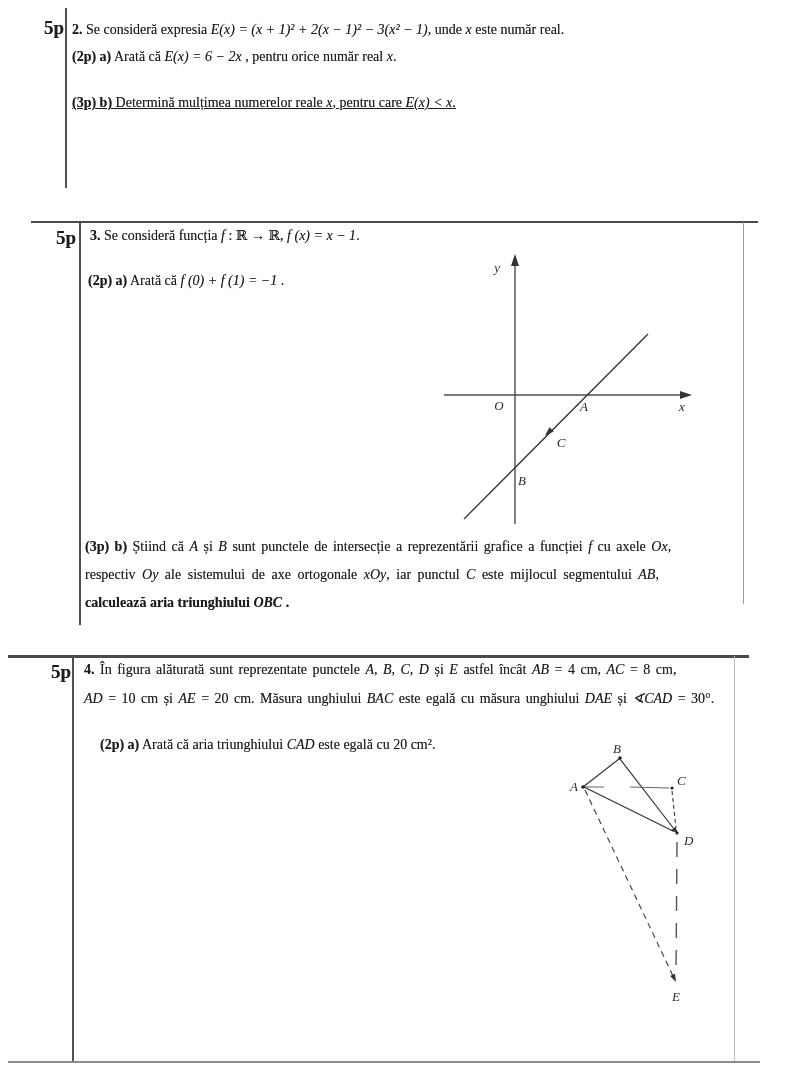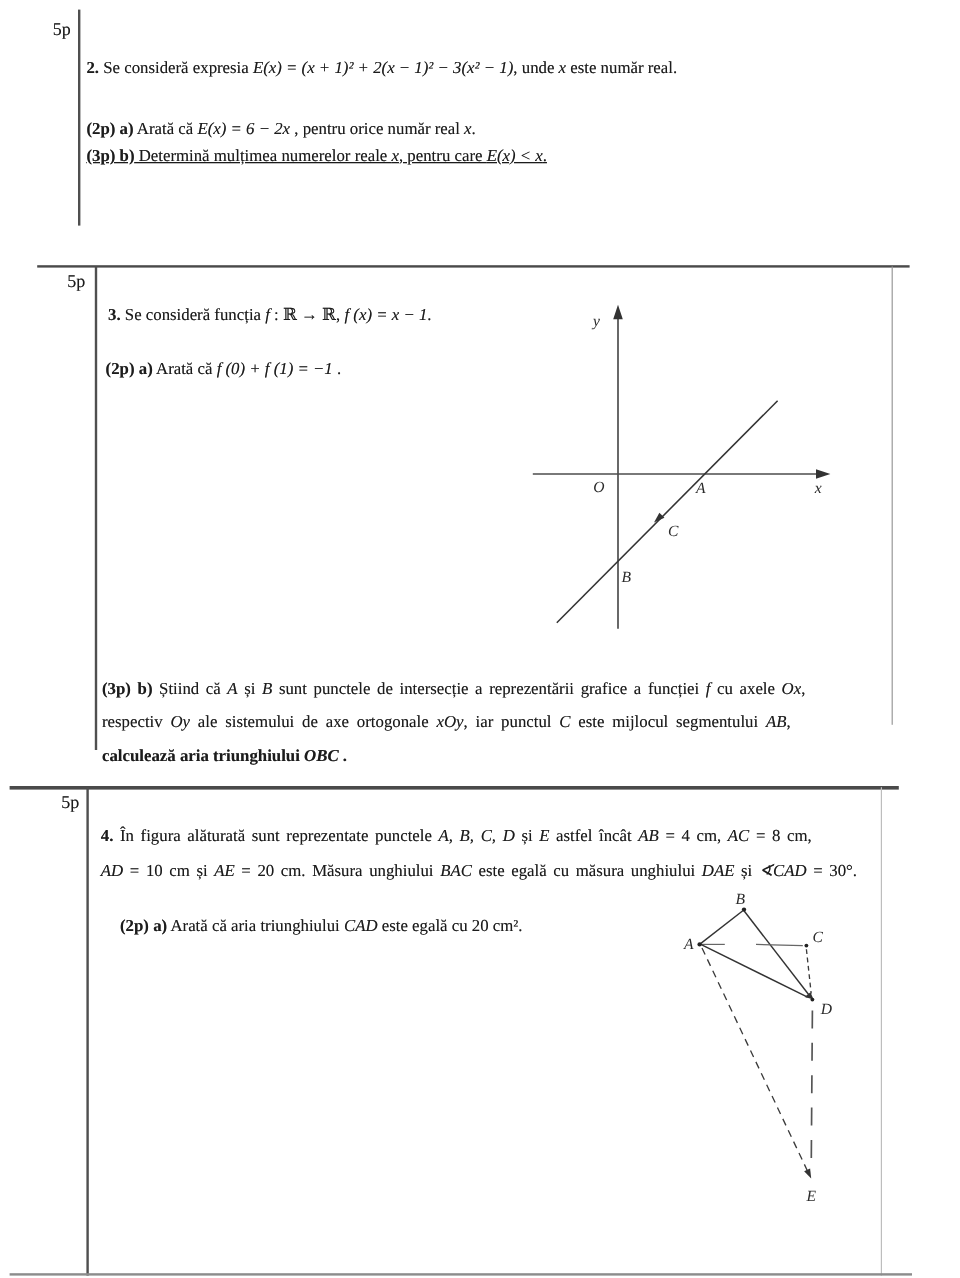--- a/index.html
+++ b/index.html
@@ -7,26 +7,25 @@
     position:relative;
     width:800px;height:1065px;
     overflow:hidden;
     font-family:"Liberation Serif","DejaVu Serif",serif;
     color:#1c1c1c;
   }
   .abs{position:absolute;}
   .txt{
     font-size:14px;line-height:18px;white-space:nowrap;
     text-shadow:0 0 .5px rgba(40,40,40,.55);
-    margin-top:28px;
   }
   .seg-b{font-weight:700;}
   .seg-i{font-style:italic;}
   .score{
-    font-size:15px;font-weight:400;
+    font-size:19px;font-weight:700;
     text-shadow:0 0 .5px rgba(40,40,40,.55);
   }
   .vrule{width:2px;background:#4f4f4f;}
   .vrule-light{width:1px;background:#9a9a9a;}
   .hrule{height:2px;background:#4a4a4a;}
   .hrule-thin{height:2px;background:#8c8c8c;}
   .ws2{word-spacing:2px;}
   .ws3{word-spacing:3px;font-family:Liberation Serif, serif;}
   svg{position:absolute;overflow:visible;}
   svg text{
@@ -43,21 +42,21 @@
   .fig-dash-l{stroke:#555;stroke-width:1.4;stroke-dasharray:15 12;fill:none;}
   .dot{fill:#222;stroke:none;}
 </style>
 </head>
 <body>
 
 <div class="abs score" style="left:44px;top:17px;">5p</div>
 <div class="abs vrule" style="left:65px;top:8px;height:180px;"></div>
 
 <div class="abs txt" style="left:72px;top:21px;"><span class="seg-b">2.</span><span class="seg-r"> Se consideră expresia </span><span class="seg-i">E(x) = (x + 1)² + 2(x − 1)² − 3(x² − 1)</span><span class="seg-r">, unde </span><span class="seg-i">x</span><span class="seg-r"> este număr real.</span></div>
-<div class="abs txt" style="left:72px;top:72px;"><span class="seg-b">(2p) a)</span><span class="seg-r"> Arată că </span><span class="seg-i">E(x) = 6 − 2x</span><span class="seg-r"> , pentru orice număr real </span><span class="seg-i">x</span><span class="seg-r">.</span></div>
+<div class="abs txt" style="left:72px;top:48px;"><span class="seg-b">(2p) a)</span><span class="seg-r"> Arată că </span><span class="seg-i">E(x) = 6 − 2x</span><span class="seg-r"> , pentru orice număr real </span><span class="seg-i">x</span><span class="seg-r">.</span></div>
 <div class="abs txt" style="left:72px;top:94px;text-decoration:underline;"><span class="seg-b">(3p) b)</span><span class="seg-r"> Determină mulțimea numerelor reale </span><span class="seg-i">x</span><span class="seg-r">,  pentru care </span><span class="seg-i">E(x) &lt; x</span><span class="seg-r">.</span></div>
 
 <div class="abs hrule" style="left:31px;top:221px;width:727px;"></div>
 <div class="abs score" style="left:56px;top:227px;">5p</div>
 <div class="abs vrule" style="left:79px;top:222px;height:403px;"></div>
 <div class="abs vrule-light" style="left:743px;top:222px;height:382px;"></div>
 
 <div class="abs txt" style="left:90px;top:227px;"><span class="seg-b">3.</span><span class="seg-r"> Se consideră funcția </span><span class="seg-i">f</span><span class="seg-r"> : ℝ → ℝ,  </span><span class="seg-i">f (x) = x − 1</span><span class="seg-r">.</span></div>
 <div class="abs txt" style="left:88px;top:272px;"><span class="seg-b">(2p) a)</span><span class="seg-r"> Arată că </span><span class="seg-i">f (0) + f (1) = −1</span><span class="seg-r"> .</span></div>
 

